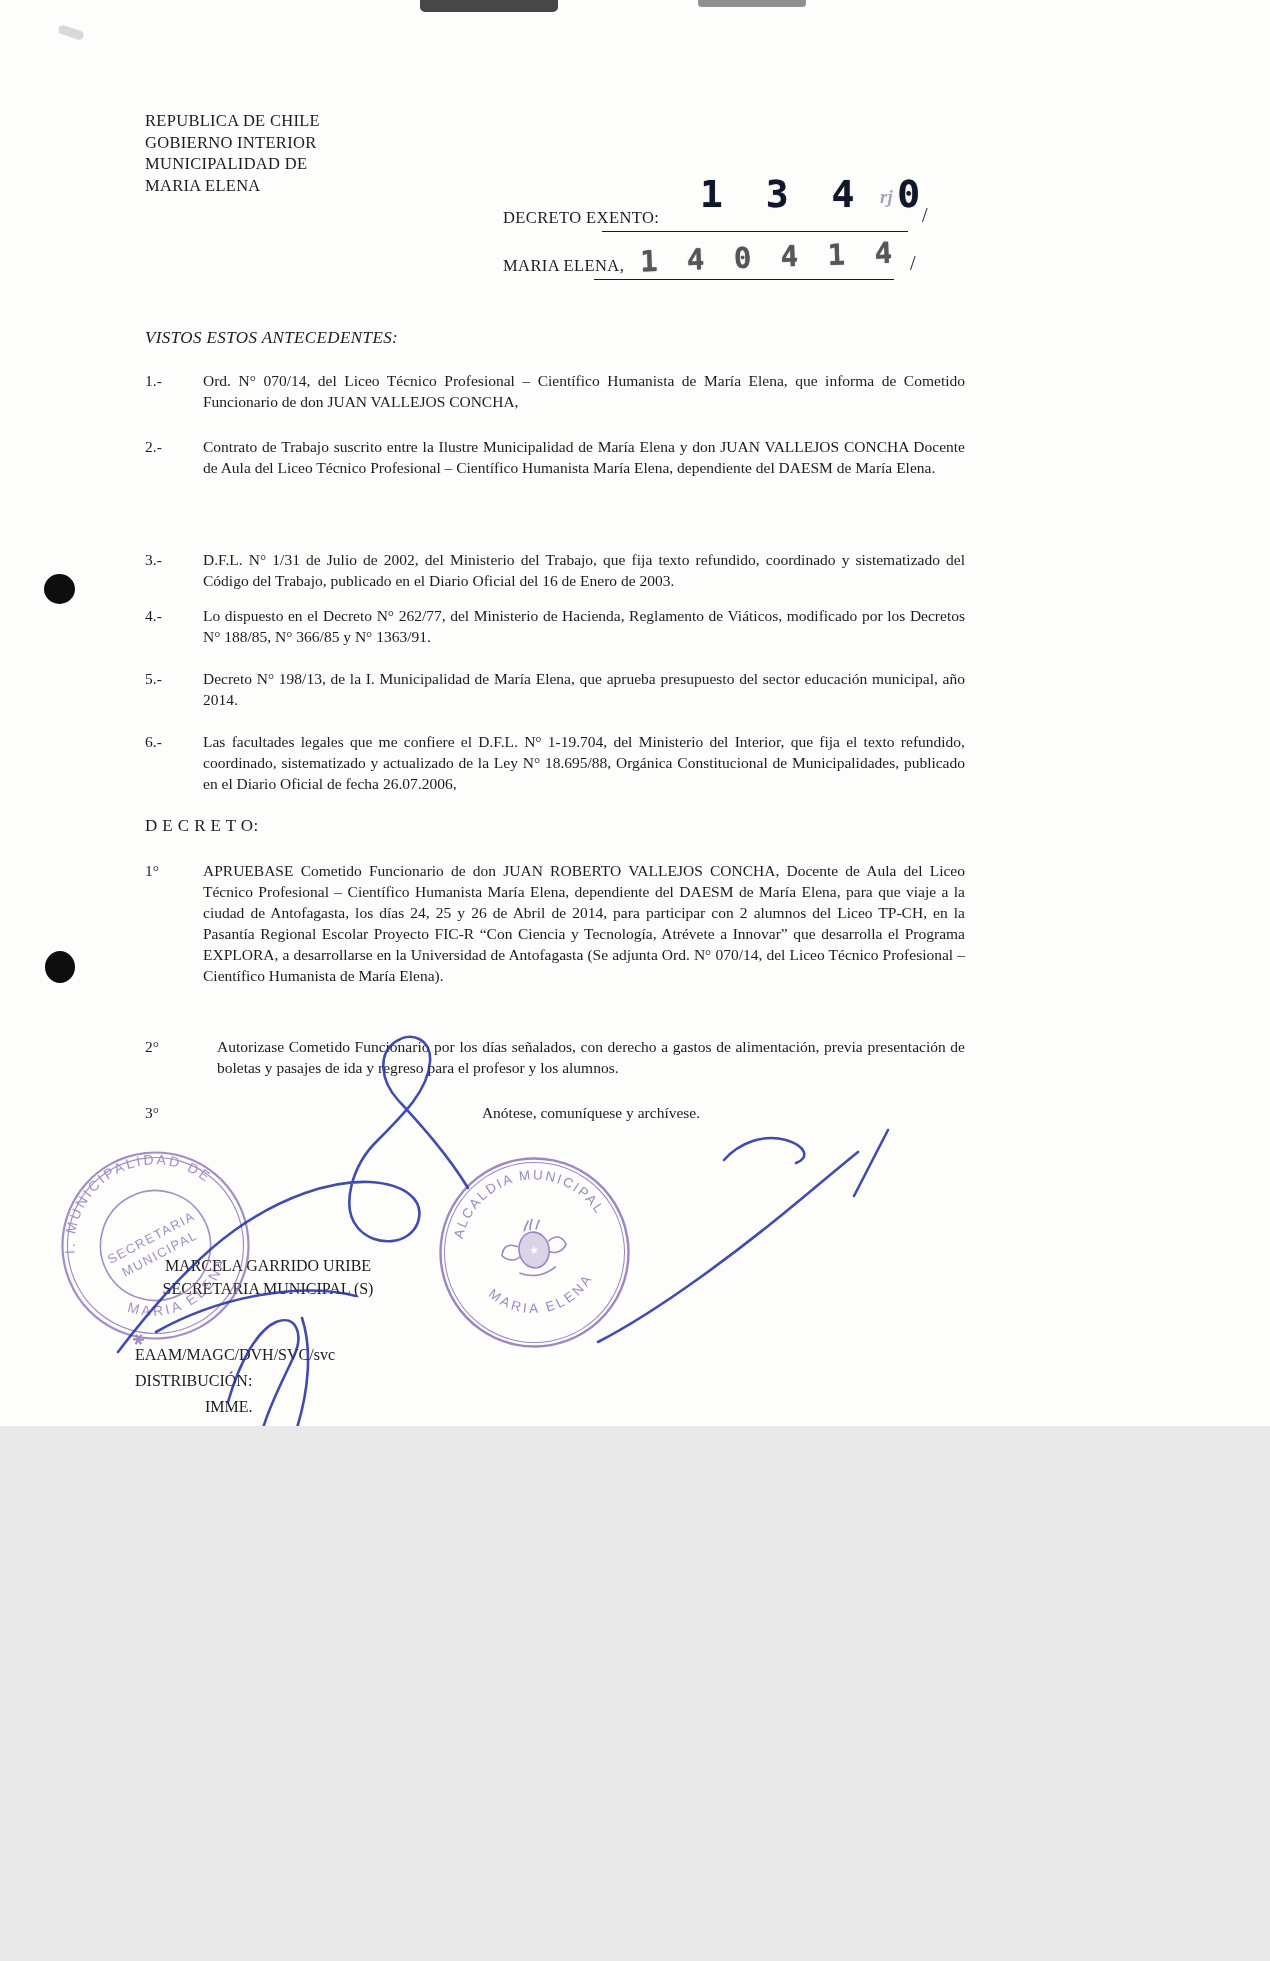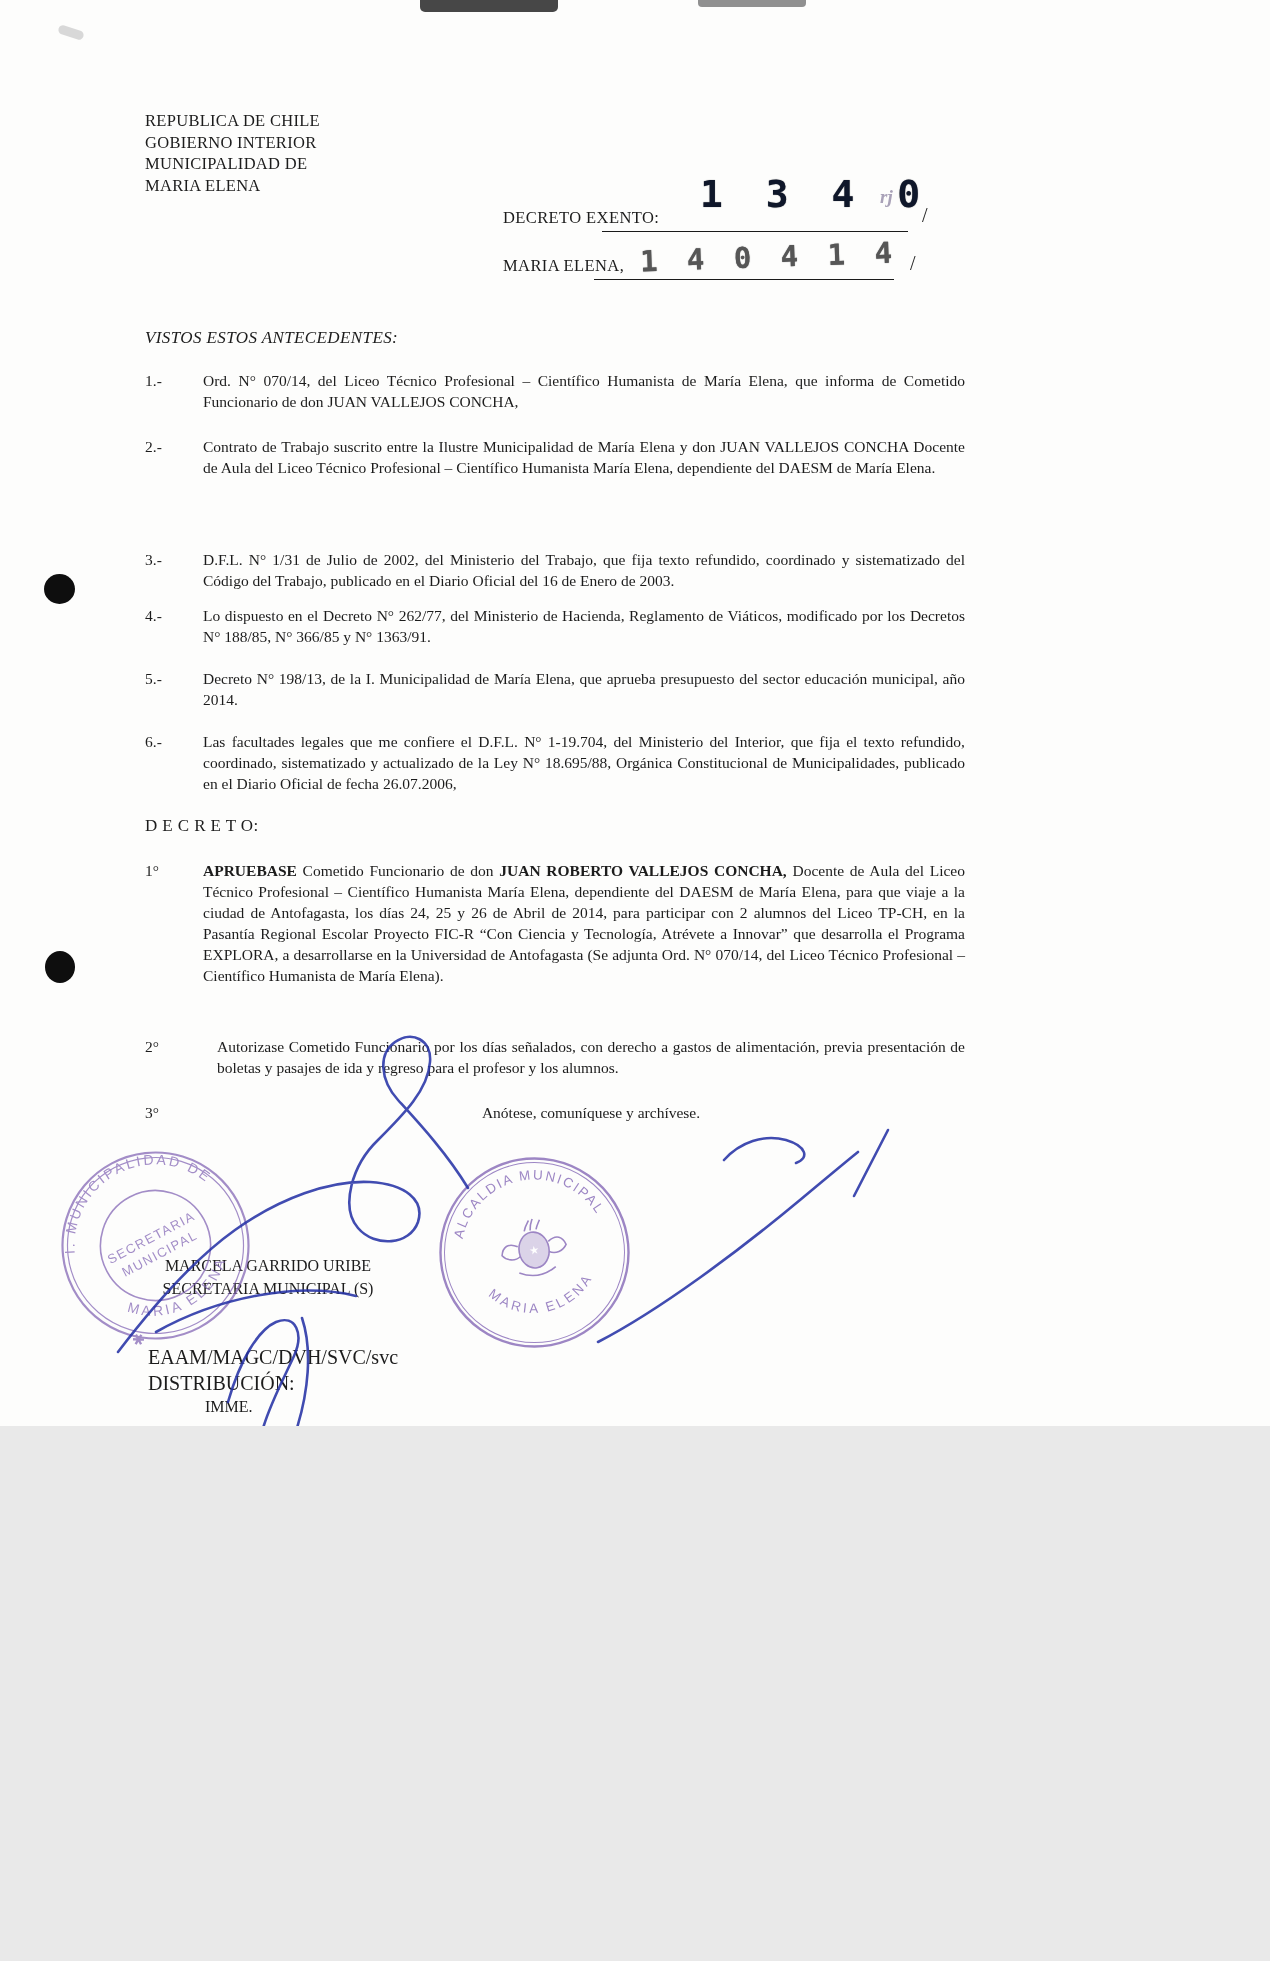--- a/index.html
+++ b/index.html
@@ -26,29 +26,29 @@
   }
   .slash { font-size:20px; z-index:2; }
   .residue { color:#a9a2b8; font-size:19px; font-style:italic; z-index:2; }
 
   
   .section-title { left:145px; font-size:17px; letter-spacing:.4px; z-index:2; }
   .v-item { left:145px; width:820px; display:flex; z-index:2; }
   .v-num  { width:58px; flex:0 0 58px; font-size:15.5px; line-height:21px; }
   .v-text { flex:1; font-size:15.5px; line-height:21px; text-align:justify; }
   .v-text.indent { padding-left:14px; }
-  b.inline-bold { font-weight:bold; }
+  b.inline-bold { font-weight:normal; }
 
   
   .sig-block { z-index:2; text-align:center; font-size:16px; line-height:23px; }
   .sig-left-name  { left:118px; top:1254px; width:300px; }
   .sig-right-name { left:598px; top:1176px; width:340px; }
 
   
-  .footer-line { left:148px; font-size:20px; z-index:2; }
+  .footer-line { left:135px; font-size:16px; z-index:2; }
   .dist-item { left:205px; font-size:16px; z-index:2; }
 
   
   .stamp { position:absolute; z-index:3; pointer-events:none; }
   .ink-overlay { position:absolute; left:0; top:990px; width:1000px; height:520px; z-index:4; pointer-events:none; }
   .stamp text { font-family:"Liberation Sans", sans-serif; }
 
   .smudge { position:absolute; background:#dcdcdc; border-radius:50%; filter:blur(2px); }
 </style>
 </head>

